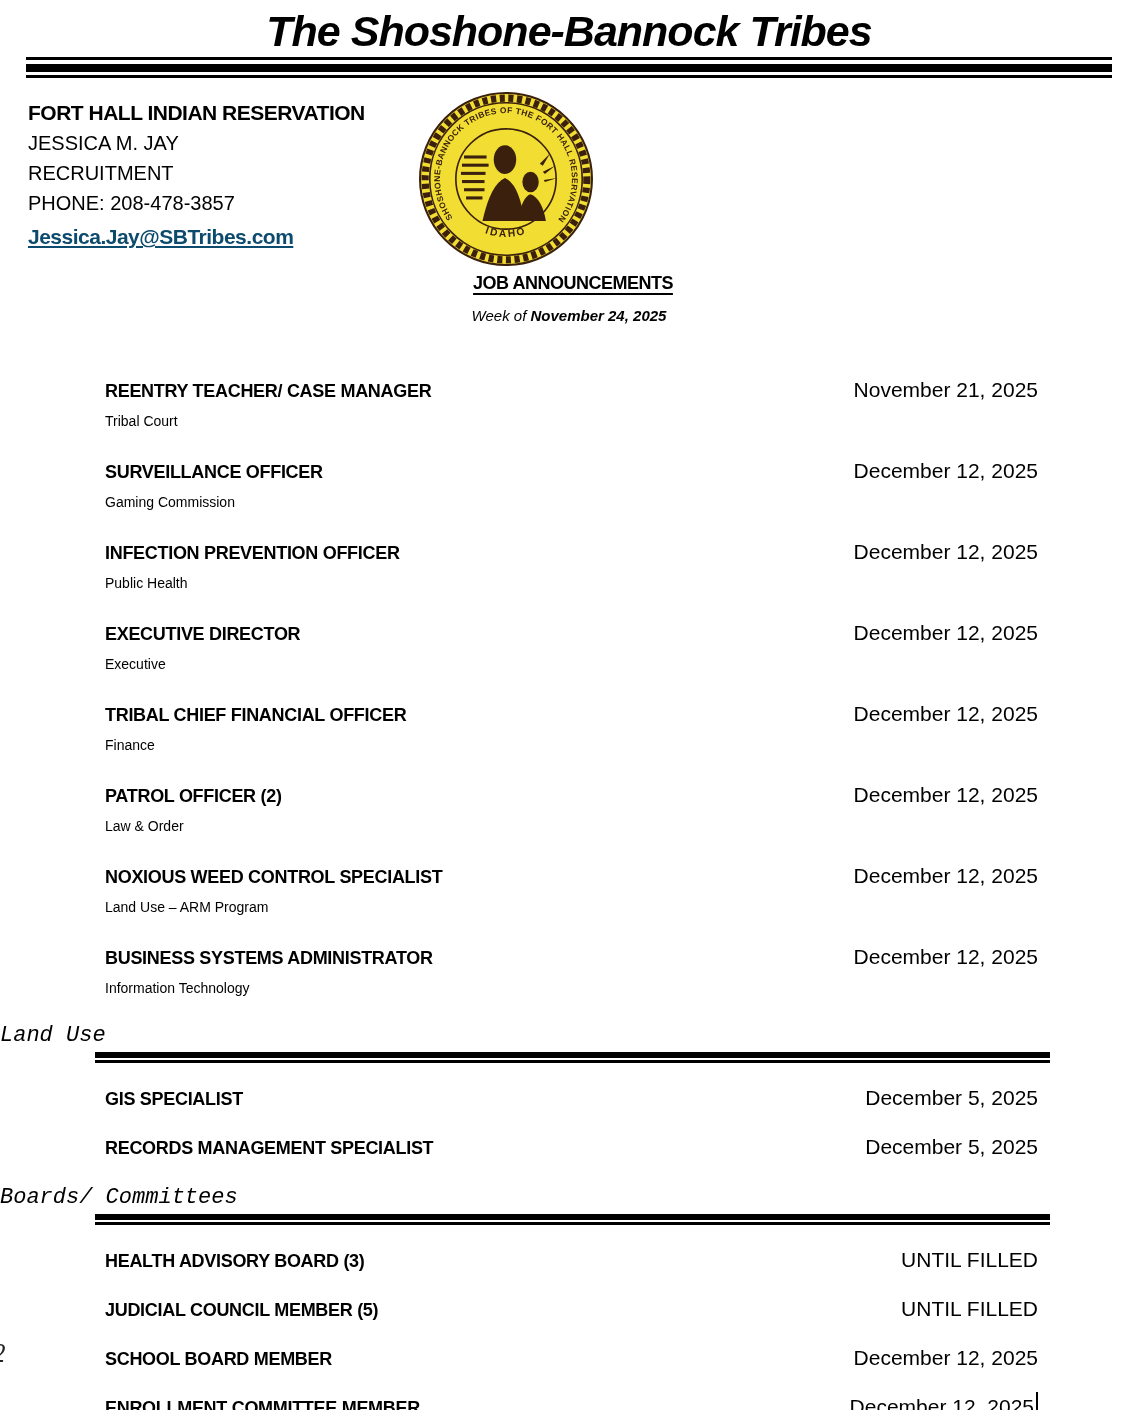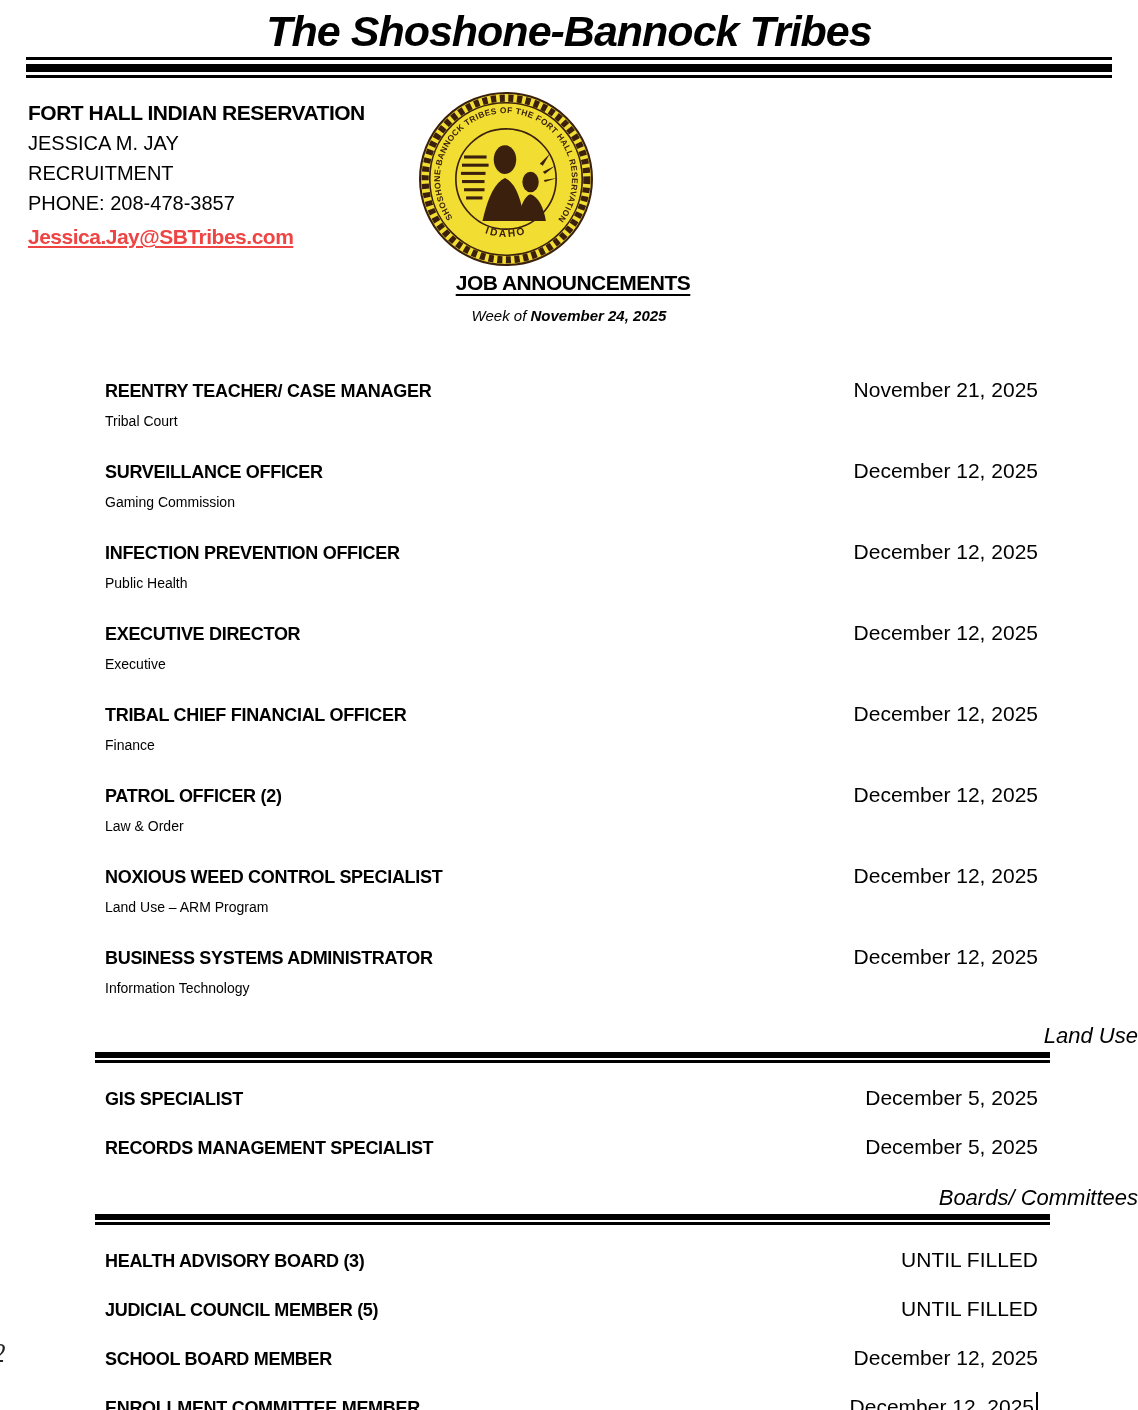--- a/index.html
+++ b/index.html
@@ -36,29 +36,29 @@
   }
   .hdr-left { width: 390px; padding-top: 6px; }
   .hdr-right { width: 390px; padding-top: 6px; text-align: right; }
   .hdr-line { font-size: 20px; line-height: 30px; }
   .hdr-line.bold { font-weight: 700; font-size: 21px; letter-spacing: -0.5px; }
   .hdr-email {
     display: inline-block;
     margin-top: 7px;
     font-size: 21px;
     font-weight: 700;
-    color: #ef4444;
+    color: #0c4a6e;
     text-decoration: underline;
     letter-spacing: -0.5px;
   }
   .seal-wrap { width: 176px; display: flex; justify-content: center; }
   
   .announce { text-align: center; margin-top: 2px; }
   .announce-heading {
-    font-size: 21px;
+    font-size: 18px;
     font-weight: 700;
     letter-spacing: -0.5px;
     text-decoration: underline;
     text-underline-offset: 4px;
     text-decoration-thickness: 2px;
     line-height: 30px;
     margin-left: 8px;
   }
   .announce-week {
     margin-top: 3px;
@@ -69,24 +69,25 @@
   .announce-week .wk-date { font-weight: 700; }
   
   .jobs-list { margin-top: 44px; }
   .job-block { margin: 0 100px 20px 105px; }
   .job-line1 { display: flex; justify-content: space-between; align-items: baseline; }
   .job-title { font-size: 18px; font-weight: 700; line-height: 30px; letter-spacing: -0.3px; }
   .job-date  { font-size: 21px; line-height: 30px; white-space: nowrap; }
   .job-dept  { font-size: 14px; line-height: 30px; }
   
   .section-heading {
-    text-align: right;
+    text-align: left;
     font-size: 22px;
     font-style: italic;
     line-height: 26px;
+    font-family: Liberation Mono, monospace;
   }
   .section-heading.boards { margin-top: 22px; }
   .section-rule { margin: 3px 88px 0 95px; }
   .section-rule .thick { height: 6px; background: #000; }
   .section-rule .gap   { height: 2px; }
   .section-rule .thin  { height: 3px; background: #000; }
   
   .simple-row {
     margin: 18px 100px 0 105px;
     display: flex;

